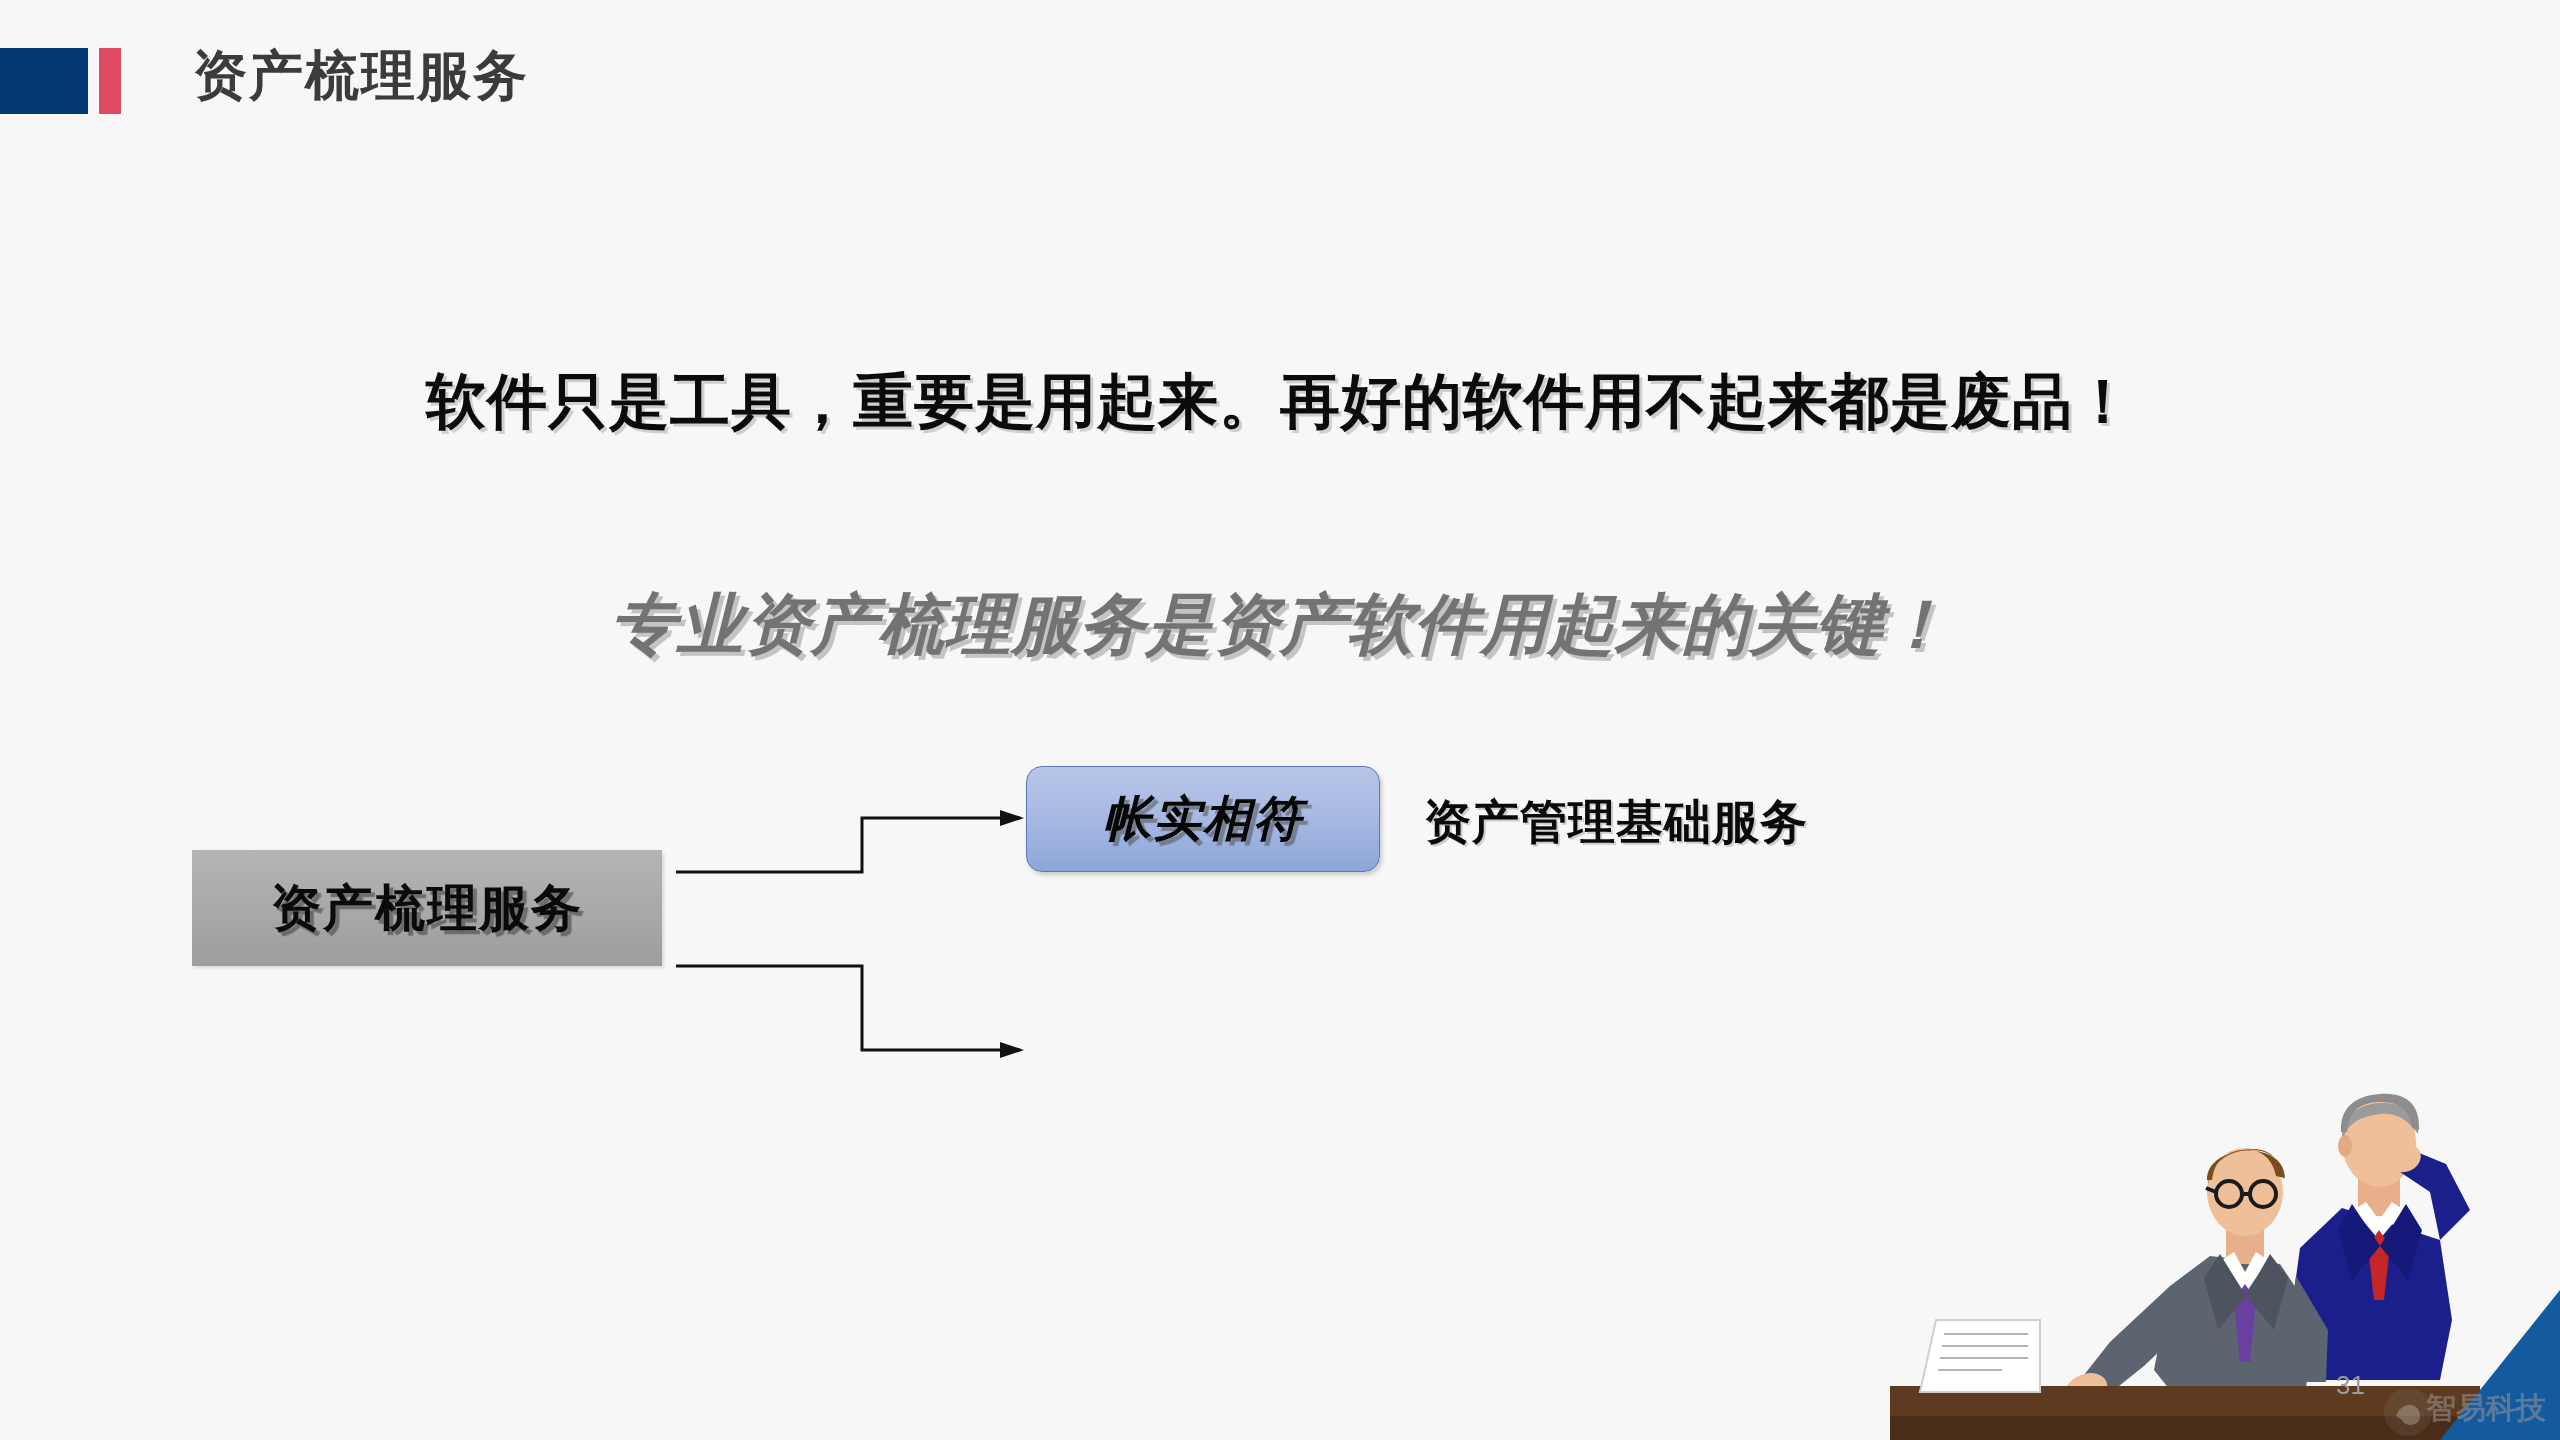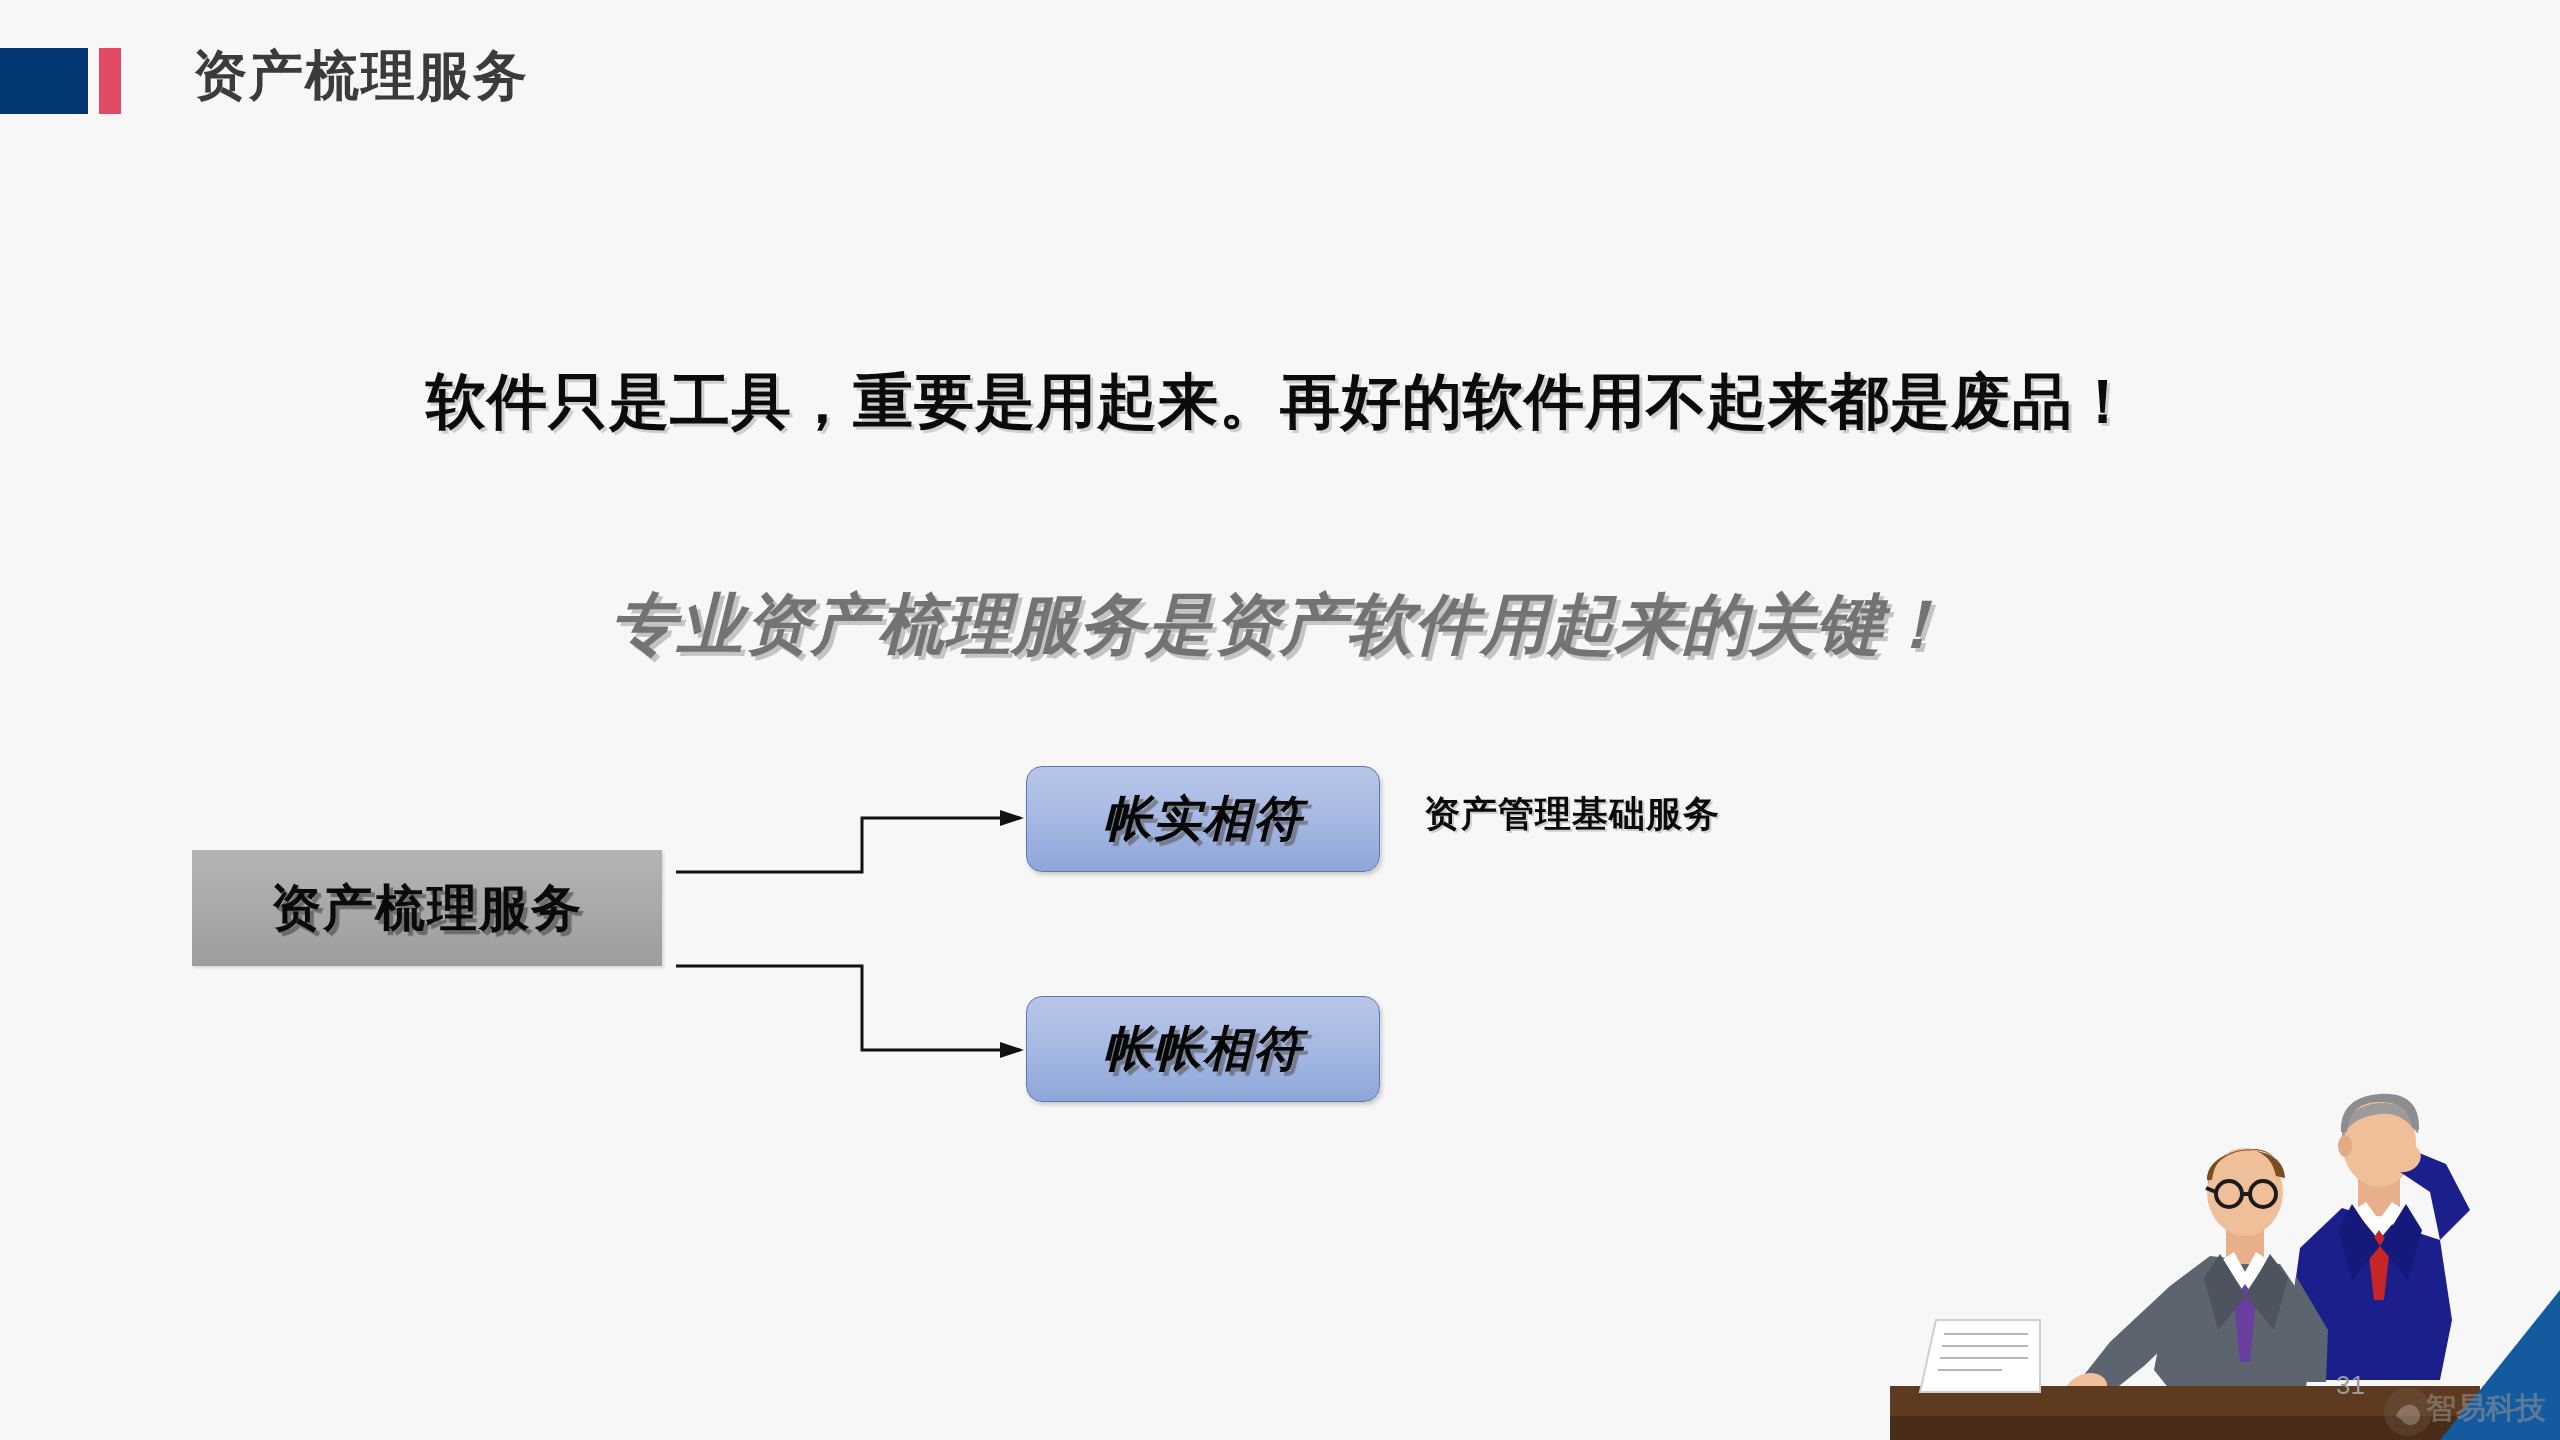--- a/index.html
+++ b/index.html
@@ -115,21 +115,21 @@
     font-size: 48px;
     font-weight: 700;
     color: #060606;
     letter-spacing: 2px;
     white-space: nowrap;
     text-shadow: 4px 4px 1px rgba(80,80,80,0.55);
   }
 
   .desc {
     position: absolute;
-    font-size: 36px;
+    font-size: 47px;
     font-weight: 700;
     color: #0a0a0a;
     letter-spacing: 1px;
     line-height: 1.35;
     text-shadow: 2px 2px 0px rgba(195,195,195,0.8);
   }
   .desc.d1 { left: 1424px; top: 790px; width: 640px; }
   .desc.d2 { left: 1424px; top: 1026px; width: 690px; }
 
   .connectors {
@@ -196,23 +196,20 @@
     <polyline points="676,966 862,966 862,1050 1020,1050" fill="none" stroke="#111111" stroke-width="3"></polyline>
     <polygon points="1024,1050 1000,1042 1000,1058" fill="#111111"></polygon>
   </svg>
 
   <div class="gray-box">
     <span class="gray-box-label">资产梳理服务</span>
   </div>
 
   <div class="blue-box b1">
     <span class="blue-box-label">帐实相符</span>
-  </div>
-  <div class="blue-box b2">
-    <span class="blue-box-label">帐帐相符</span>
   </div>
 
   <div class="desc d1">资产管理基础服务</div>
 
   <svg class="illus" viewBox="0 0 820 360" xmlns="http://www.w3.org/2000/svg">
 
     <g>
 
       <path d="M602 128 L560 168 L548 256 L560 300 L700 300 L712 240 L700 160 Z" fill="#1a1f8c"></path>
 

